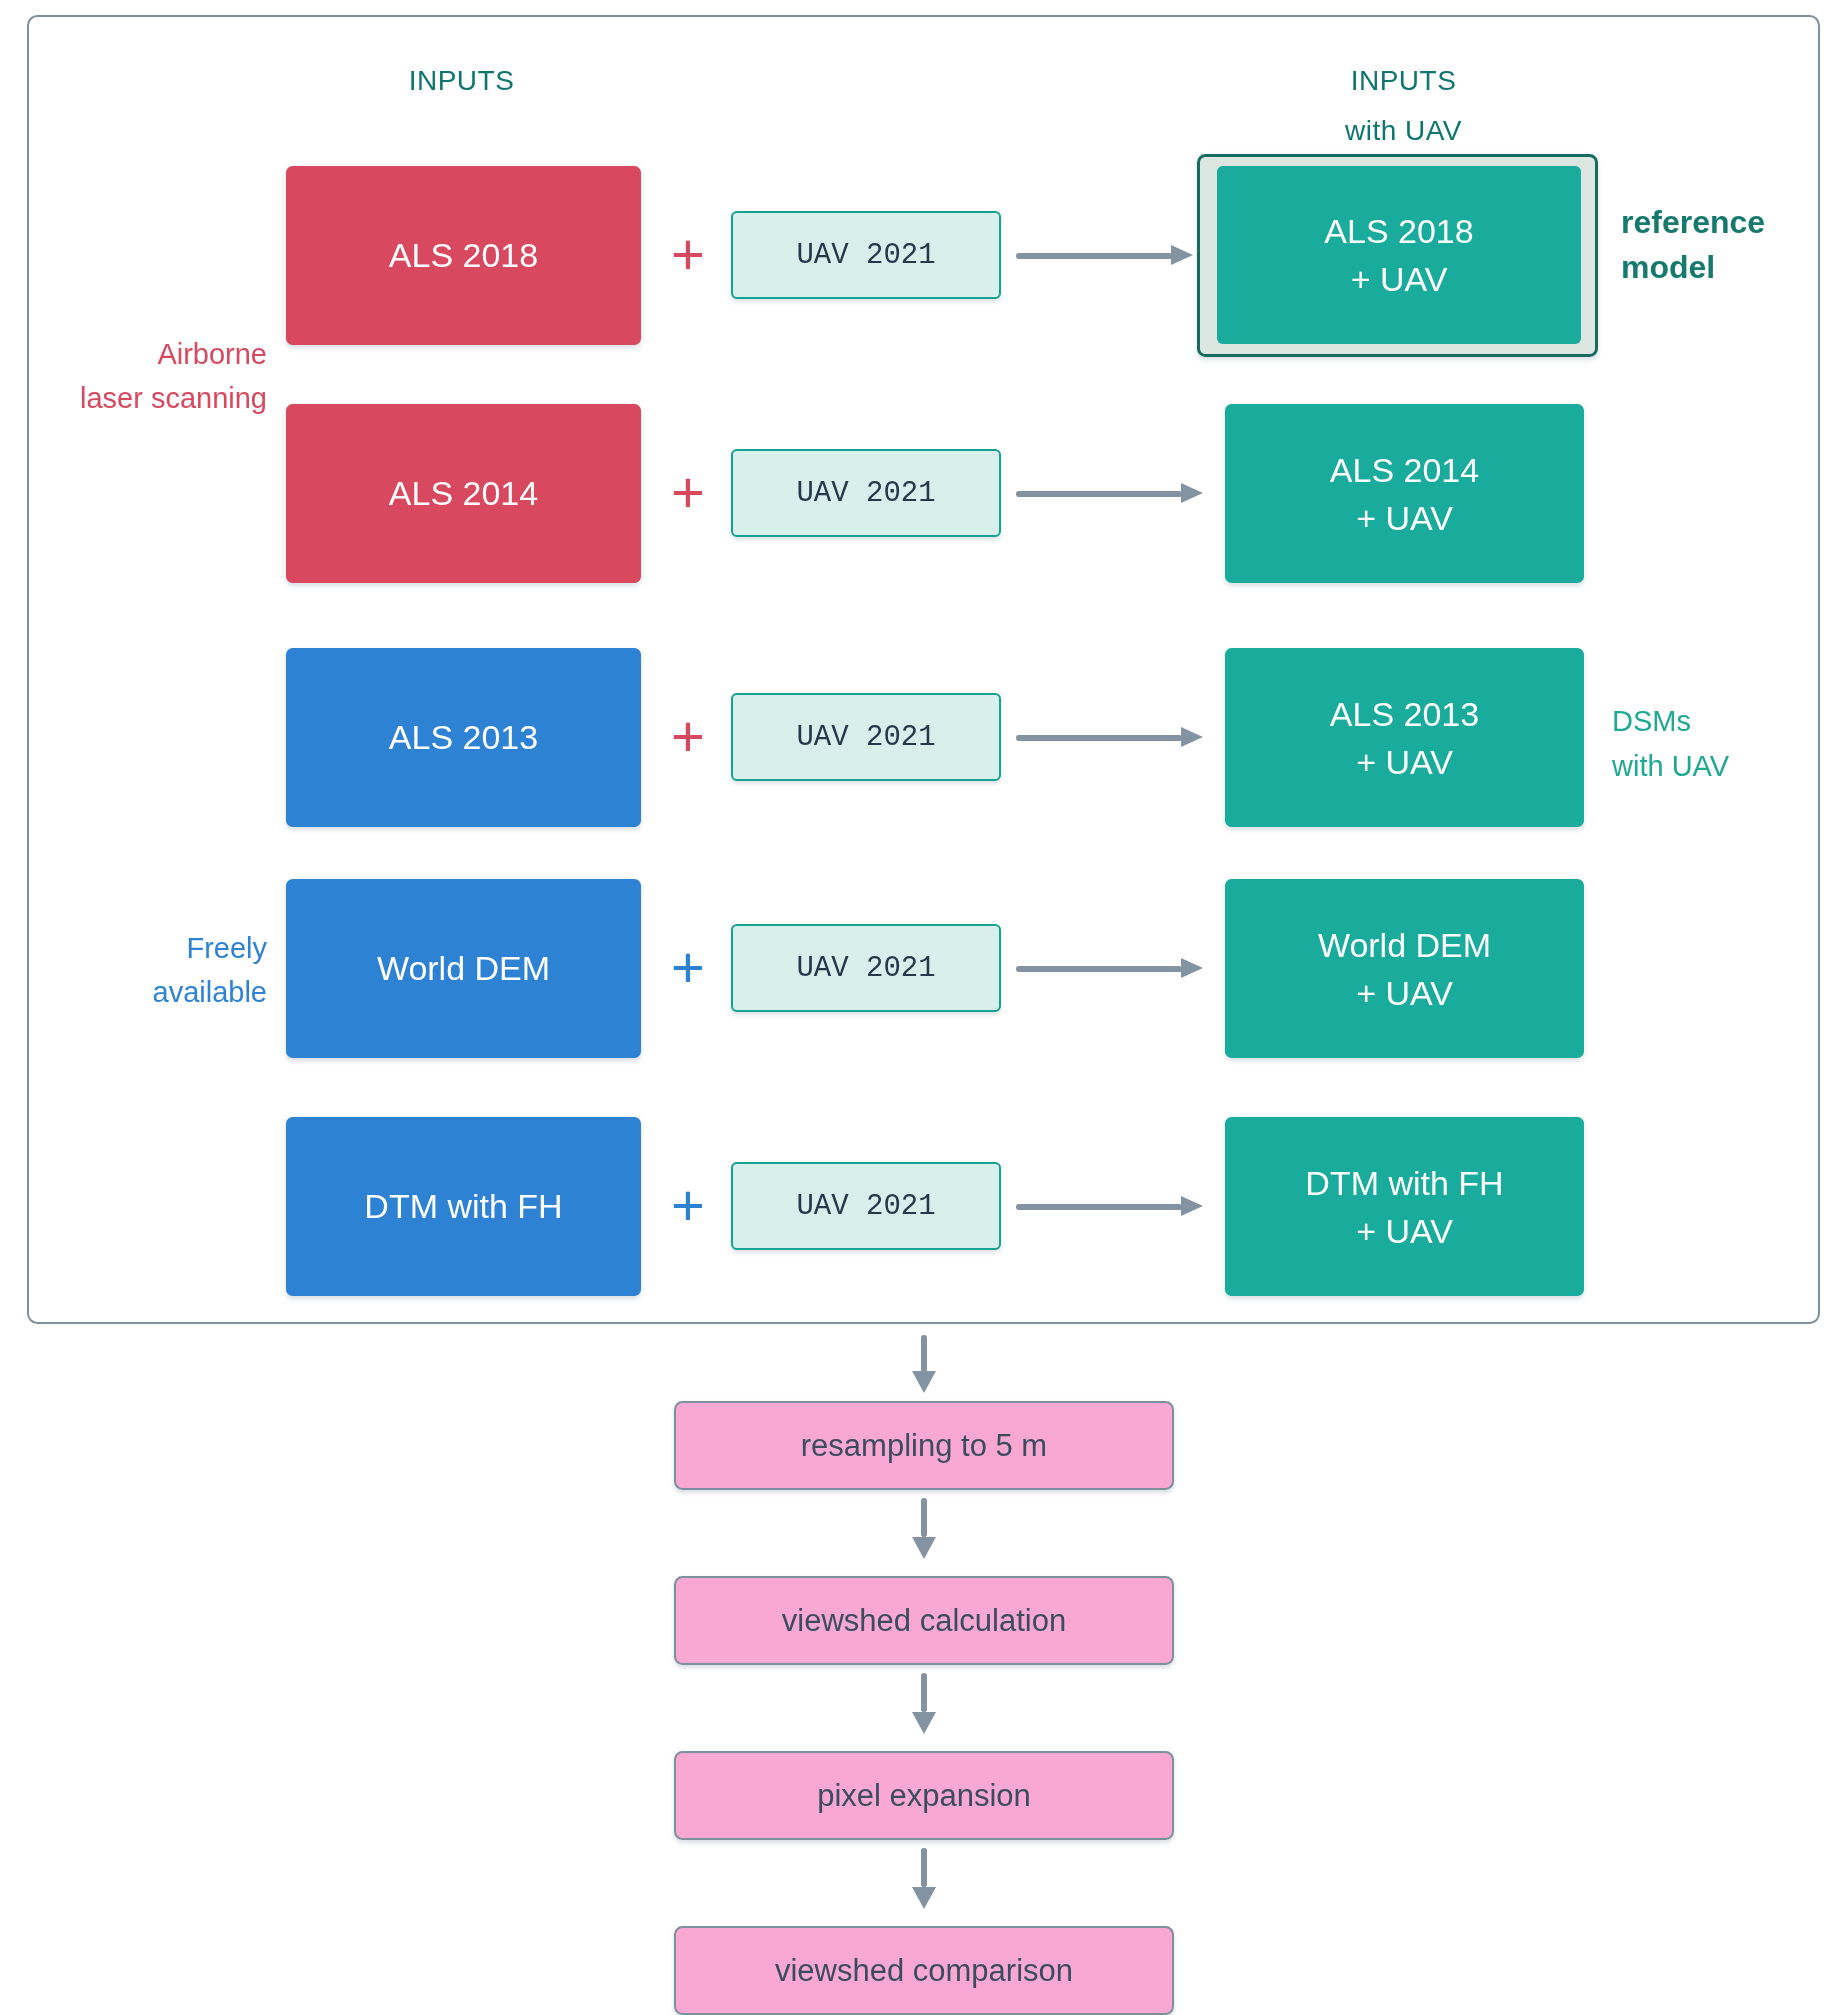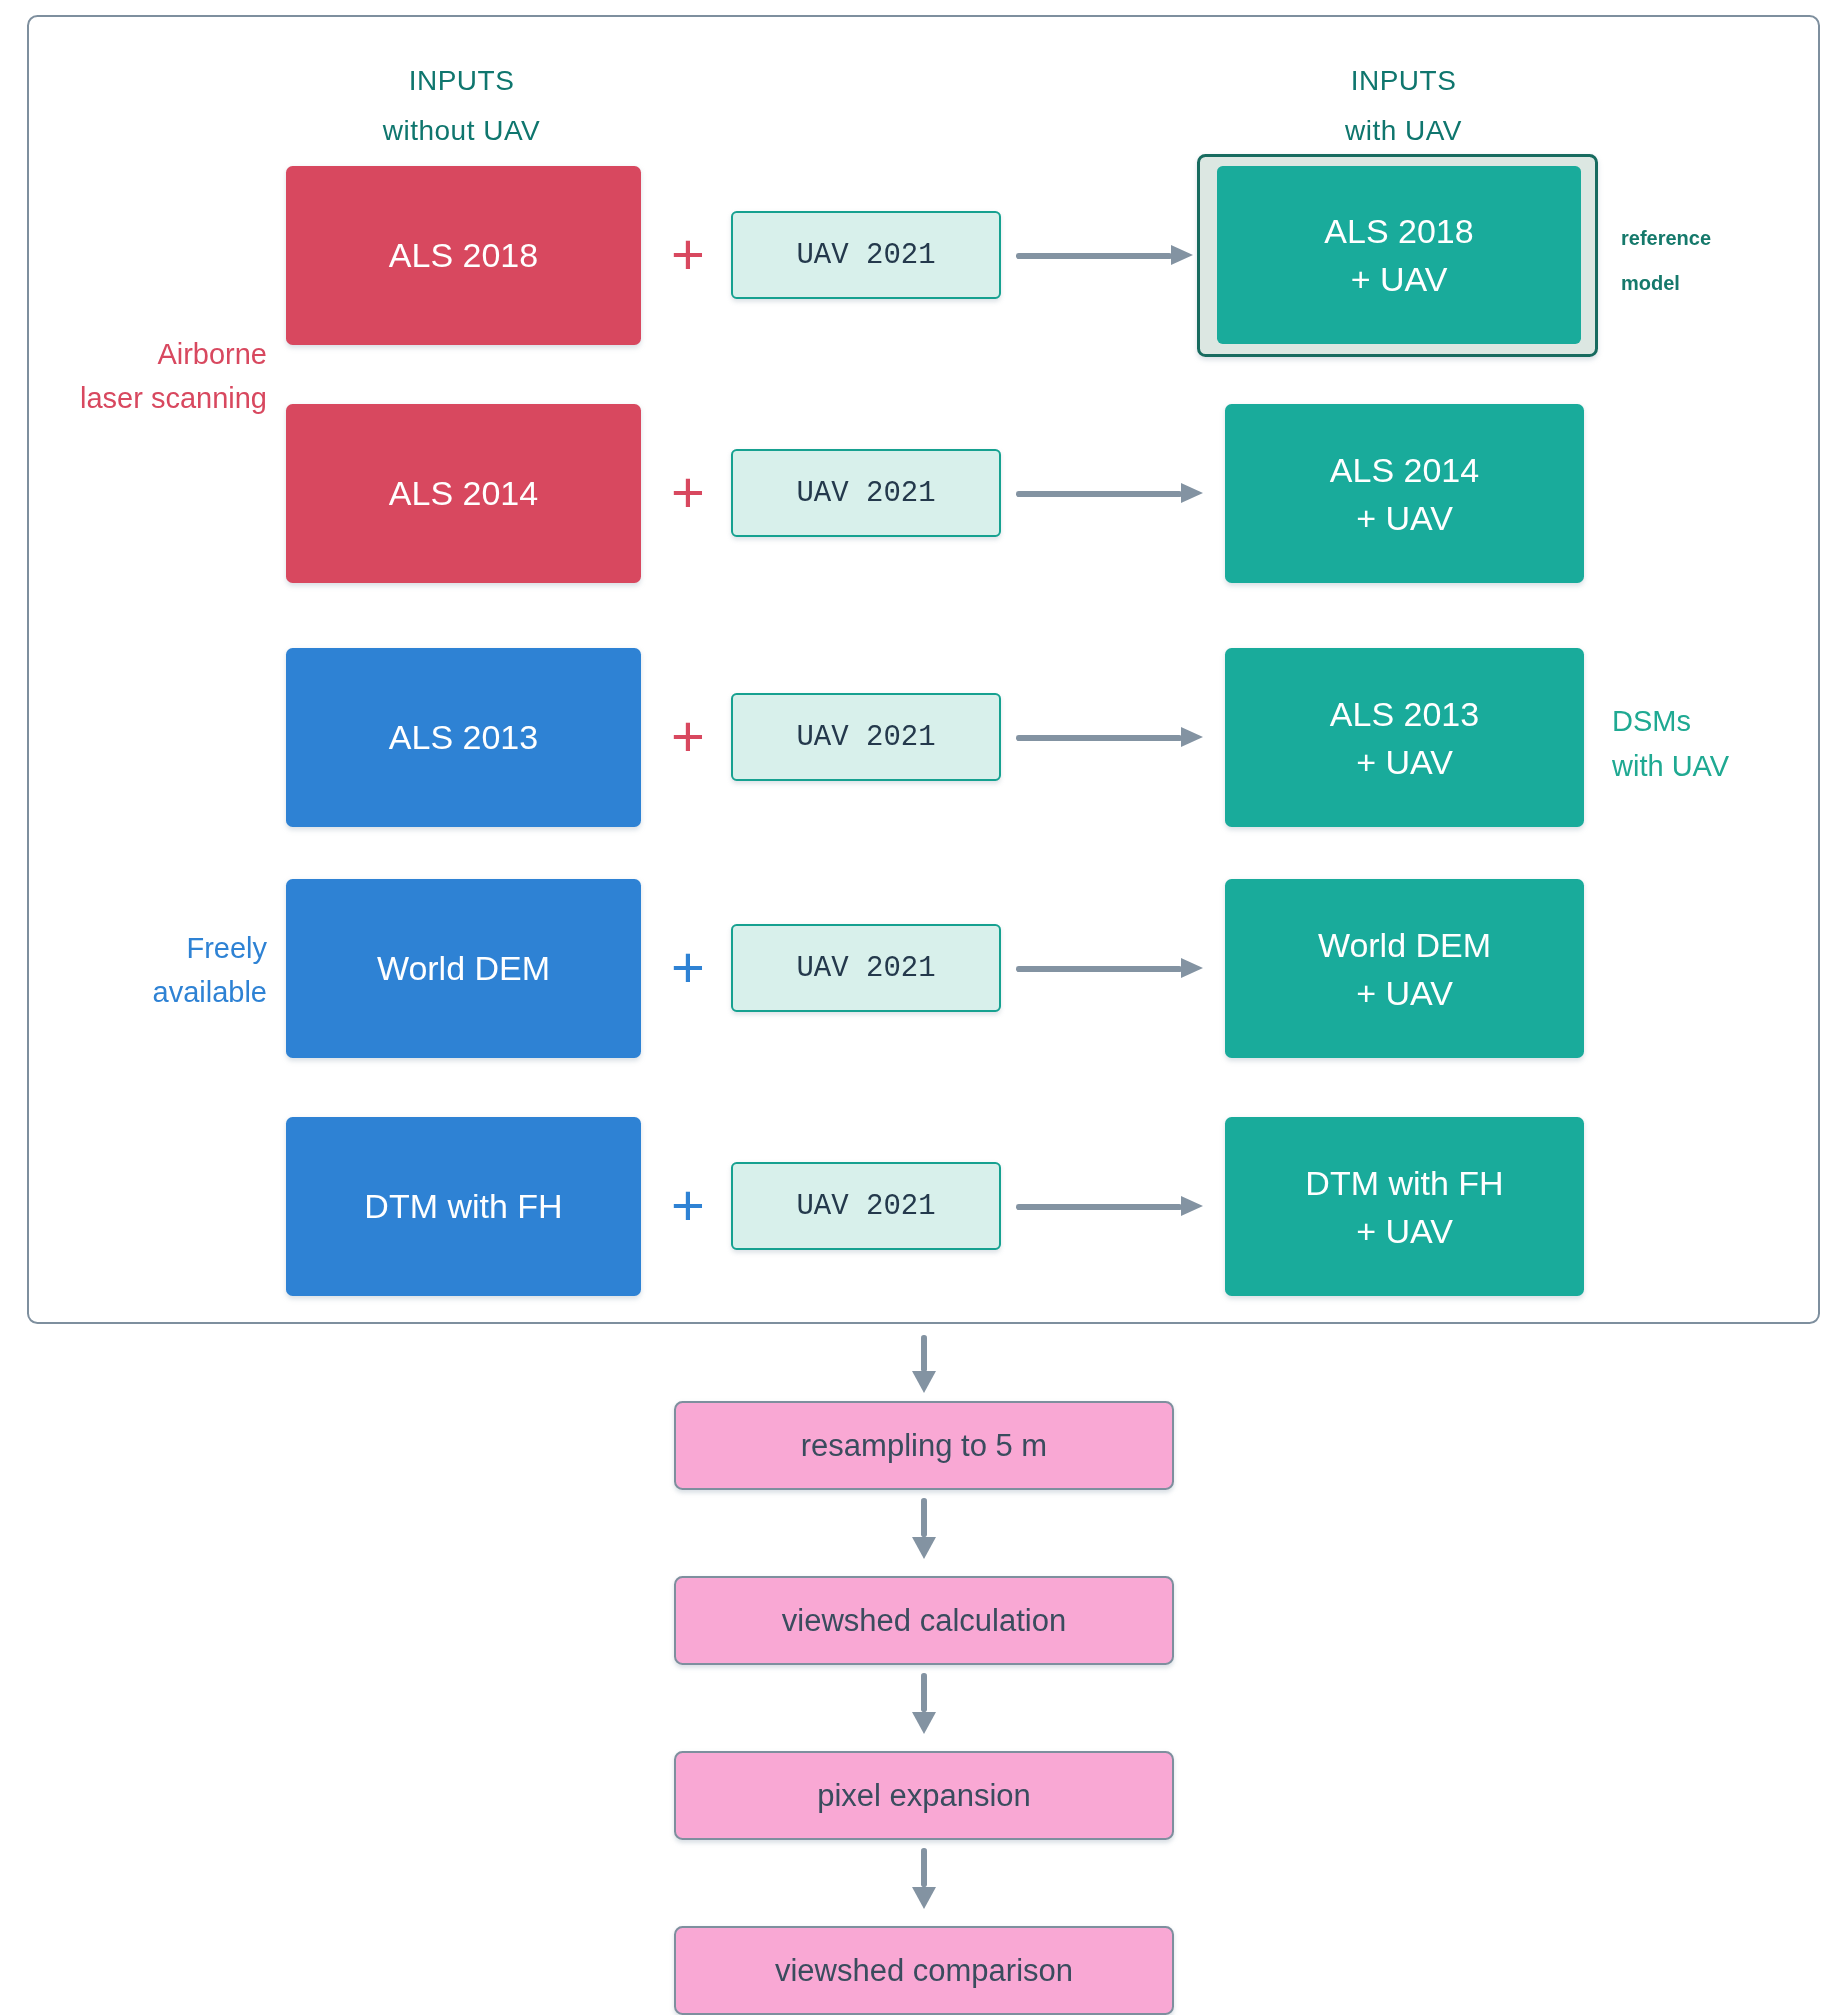--- a/index.html
+++ b/index.html
@@ -72,21 +72,21 @@
     background:#19AB9B;border-radius:5.7px;
     display:flex;flex-direction:column;align-items:center;justify-content:center;
     color:#ffffff;font-size:34px;line-height:48px;
   }
 
   
   .side-label{font-size:29px;line-height:44px;}
   .side-label.right-align{text-align:right;}
   .label-airborne{left:31px;top:332px;width:236px;color:#D8485F;}
   .label-freely{left:31px;top:926px;width:236px;color:#2E82D4;}
-  .label-reference{left:1621px;top:216px;width:208px;color:#15796B;font-weight:bold;font-size:20px;line-height:45px;}
+  .label-reference{left:1621px;top:200px;width:208px;color:#15796B;font-weight:bold;font-size:32px;line-height:45px;}
   .label-dsms{left:1612px;top:699px;width:218px;color:#1FA992;line-height:45px;}
 
   
   .pipe-box{
     left:674px;width:500px;height:89px;box-sizing:border-box;
     background:#f9a8d4;border:2.8px solid #7E8F9E;border-radius:8.5px;
     display:flex;align-items:center;justify-content:center;
     color:#3A4C5E;font-size:31px;
     box-shadow:0 2.4px 4.7px rgba(150,165,180,.35);
   }
@@ -97,21 +97,20 @@
     border-top:22px solid #8393A2;
   }
 </style>
 </head>
 <body>
 
 <div class="abs flow-container"></div>
 
 <div class="abs col-header left">
   <div>INPUTS</div>
-  <div>without UAV</div>
 </div>
 <div class="abs col-header right">
   <div>INPUTS</div>
   <div>with UAV</div>
 </div>
 
 <div class="abs row row-ref" style="top:166px">
   <div class="abs input-box" style="background: rgb(216, 72, 95);">
       <span>ALS 2018</span>
     </div>

